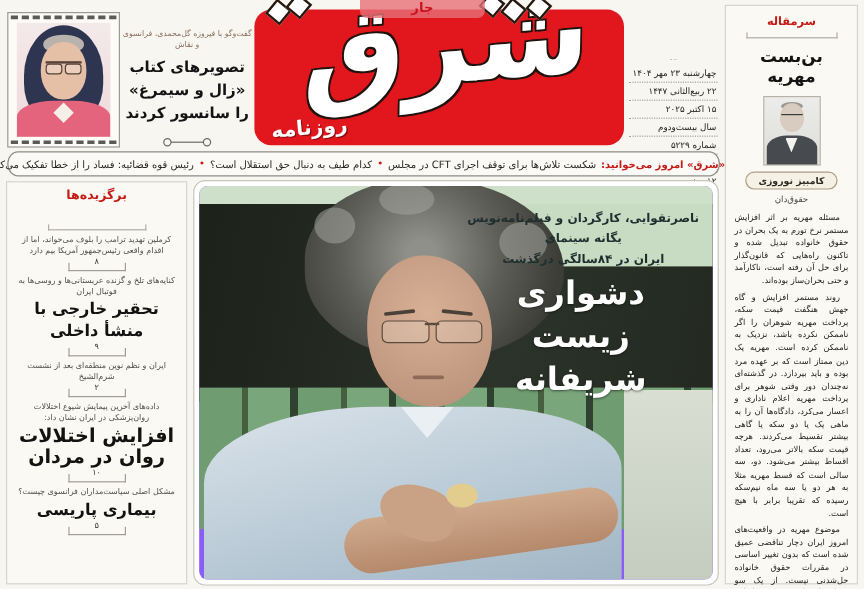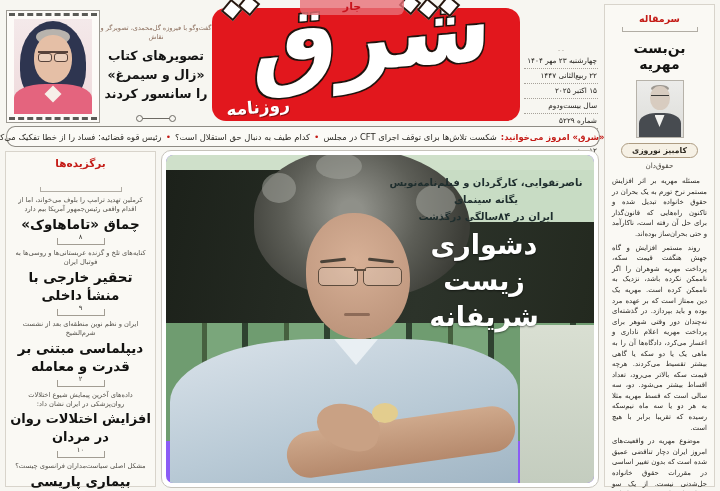--- a/index.html
+++ b/index.html
@@ -45,21 +45,21 @@
   .strip-label{color:#c41b16;font-weight:bold;margin-left:4px;}
   .strip-item{color:#2a2823;}
   .strip-bullet{color:#c41b16;margin:0 4px;font-size:9px;}
   
   #highlights{left:5px;top:151px;width:151px;height:336px;border:1px solid #d8d4cb;background:#faf9f4;
     box-sizing:border-box;padding:5px 4px;text-align:center;}
   .hl-title{color:#c41b16;font-size:10.5px;font-weight:bold;letter-spacing:1px;margin-bottom:18px;}
   .hl-orn{width:80px;height:4px;margin:0 auto 4px;border-bottom:1px solid #b1ada4;border-left:1px solid #b1ada4;border-right:1px solid #b1ada4;}
   .hl-kicker{font-size:6.7px;color:#55524b;line-height:9px;margin:2px 2px 1px;}
   .hl-head{font-size:13.5px;font-weight:bold;color:#121210;line-height:18px;}
-  .hl-head.sm{font-size:13px;}
+  .hl-head.sm{font-size:16px;}
   .pgdiv{width:46px;height:6px;margin:5px auto 4px;border:1px solid #a29d93;border-top:none;position:relative;}
   .pgnum{position:absolute;top:-5px;left:50%;transform:translateX(-50%);background:#faf9f4;padding:0 3px;font-size:6.8px;color:#3c3a35;line-height:8px;}
   
   #lead{left:161px;top:150px;width:438px;height:338px;background:#fff;border:1.5px solid #c7c4bc;border-radius:10px;
     box-sizing:border-box;padding:4px;}
   #photo{position:relative;width:100%;height:100%;border-radius:7px;overflow:hidden;background:#8b5cf6;}
   .ph-topband{position:absolute;left:0;top:0;width:100%;height:15px;background:#cfe0ca;z-index:1;}
   .ph-greenwall{position:absolute;right:0;top:15px;width:208px;height:52px;background:#c8dcc4;z-index:1;}
   .ph-dark{position:absolute;left:0;top:15px;width:100%;height:165px;background:linear-gradient(100deg,#1c211a,#2c332a 60%,#23291f);z-index:0;}
   .ph-window{position:absolute;right:0;top:170px;width:74px;height:165px;background:linear-gradient(#d9dfd2,#c3ccbe);z-index:1;}
@@ -119,21 +119,21 @@
     <div class="fp-glass">
         <span></span>
         <span></span>
       </div>
     <div class="fp-coat"></div>
     <div class="fp-collar"></div>
   </div>
 </div>
 
 <div class="abs" id="feature-text">
-  <div class="feat-kicker">گفت‌وگو با فیروزه گل‌محمدی، تصویرگر و نقاش</div>
+  <div class="feat-kicker">گفت‌وگو با فیروزه گل‌محمدی، فرانسوی و نقاش</div>
   <div class="feat-title">تصویرهای کتاب «زال و سیمرغ» را سانسور کردند</div>
   <div class="chain"></div>
 </div>
 
 <div class="abs" id="logo">
   <div id="logo-cal">شرق</div>
   <div id="logo-sub">روزنامه</div>
 </div>
 <div class="logo-dot abs" style="left:224px;top:2px;"></div>
 <div class="logo-dot abs" style="left:241px;top:-3px;"></div>
@@ -161,37 +161,35 @@
   <span class="strip-bullet">•</span>
   <span class="strip-item">رئیس قوه قضائیه: فساد را از خطا تفکیک می‌کنیم</span>
 </div>
 
 <div class="abs" id="highlights">
   <div class="hl-title">برگزیده‌ها</div>
   <div class="hl-orn"></div>
 
   <div>
     <div class="hl-kicker">کرملین تهدید ترامپ را بلوف می‌خواند، اما از اقدام واقعی رئیس‌جمهور آمریکا بیم دارد</div>
-    <div class="hl-head">چماق «تاماهاوک»</div>
   </div>
   <div class="pgdiv">
       <span class="pgnum">۸</span>
     </div>
 
   <div>
     <div class="hl-kicker">کنایه‌های تلخ و گزنده عربستانی‌ها و روسی‌ها به فوتبال ایران</div>
     <div class="hl-head">تحقیر خارجی با منشأ داخلی</div>
   </div>
   <div class="pgdiv">
       <span class="pgnum">۹</span>
     </div>
 
   <div>
     <div class="hl-kicker">ایران و نظم نوین منطقه‌ای بعد از نشست شرم‌الشیخ</div>
-    <div class="hl-head">دیپلماسی مبتنی بر قدرت و معامله</div>
   </div>
   <div class="pgdiv">
       <span class="pgnum">۲</span>
     </div>
 
   <div>
     <div class="hl-kicker">داده‌های آخرین پیمایش شیوع اختلالات روان‌پزشکی در ایران نشان داد:</div>
     <div class="hl-head sm">افزایش اختلالات روان در مردان</div>
   </div>
   <div class="pgdiv">

